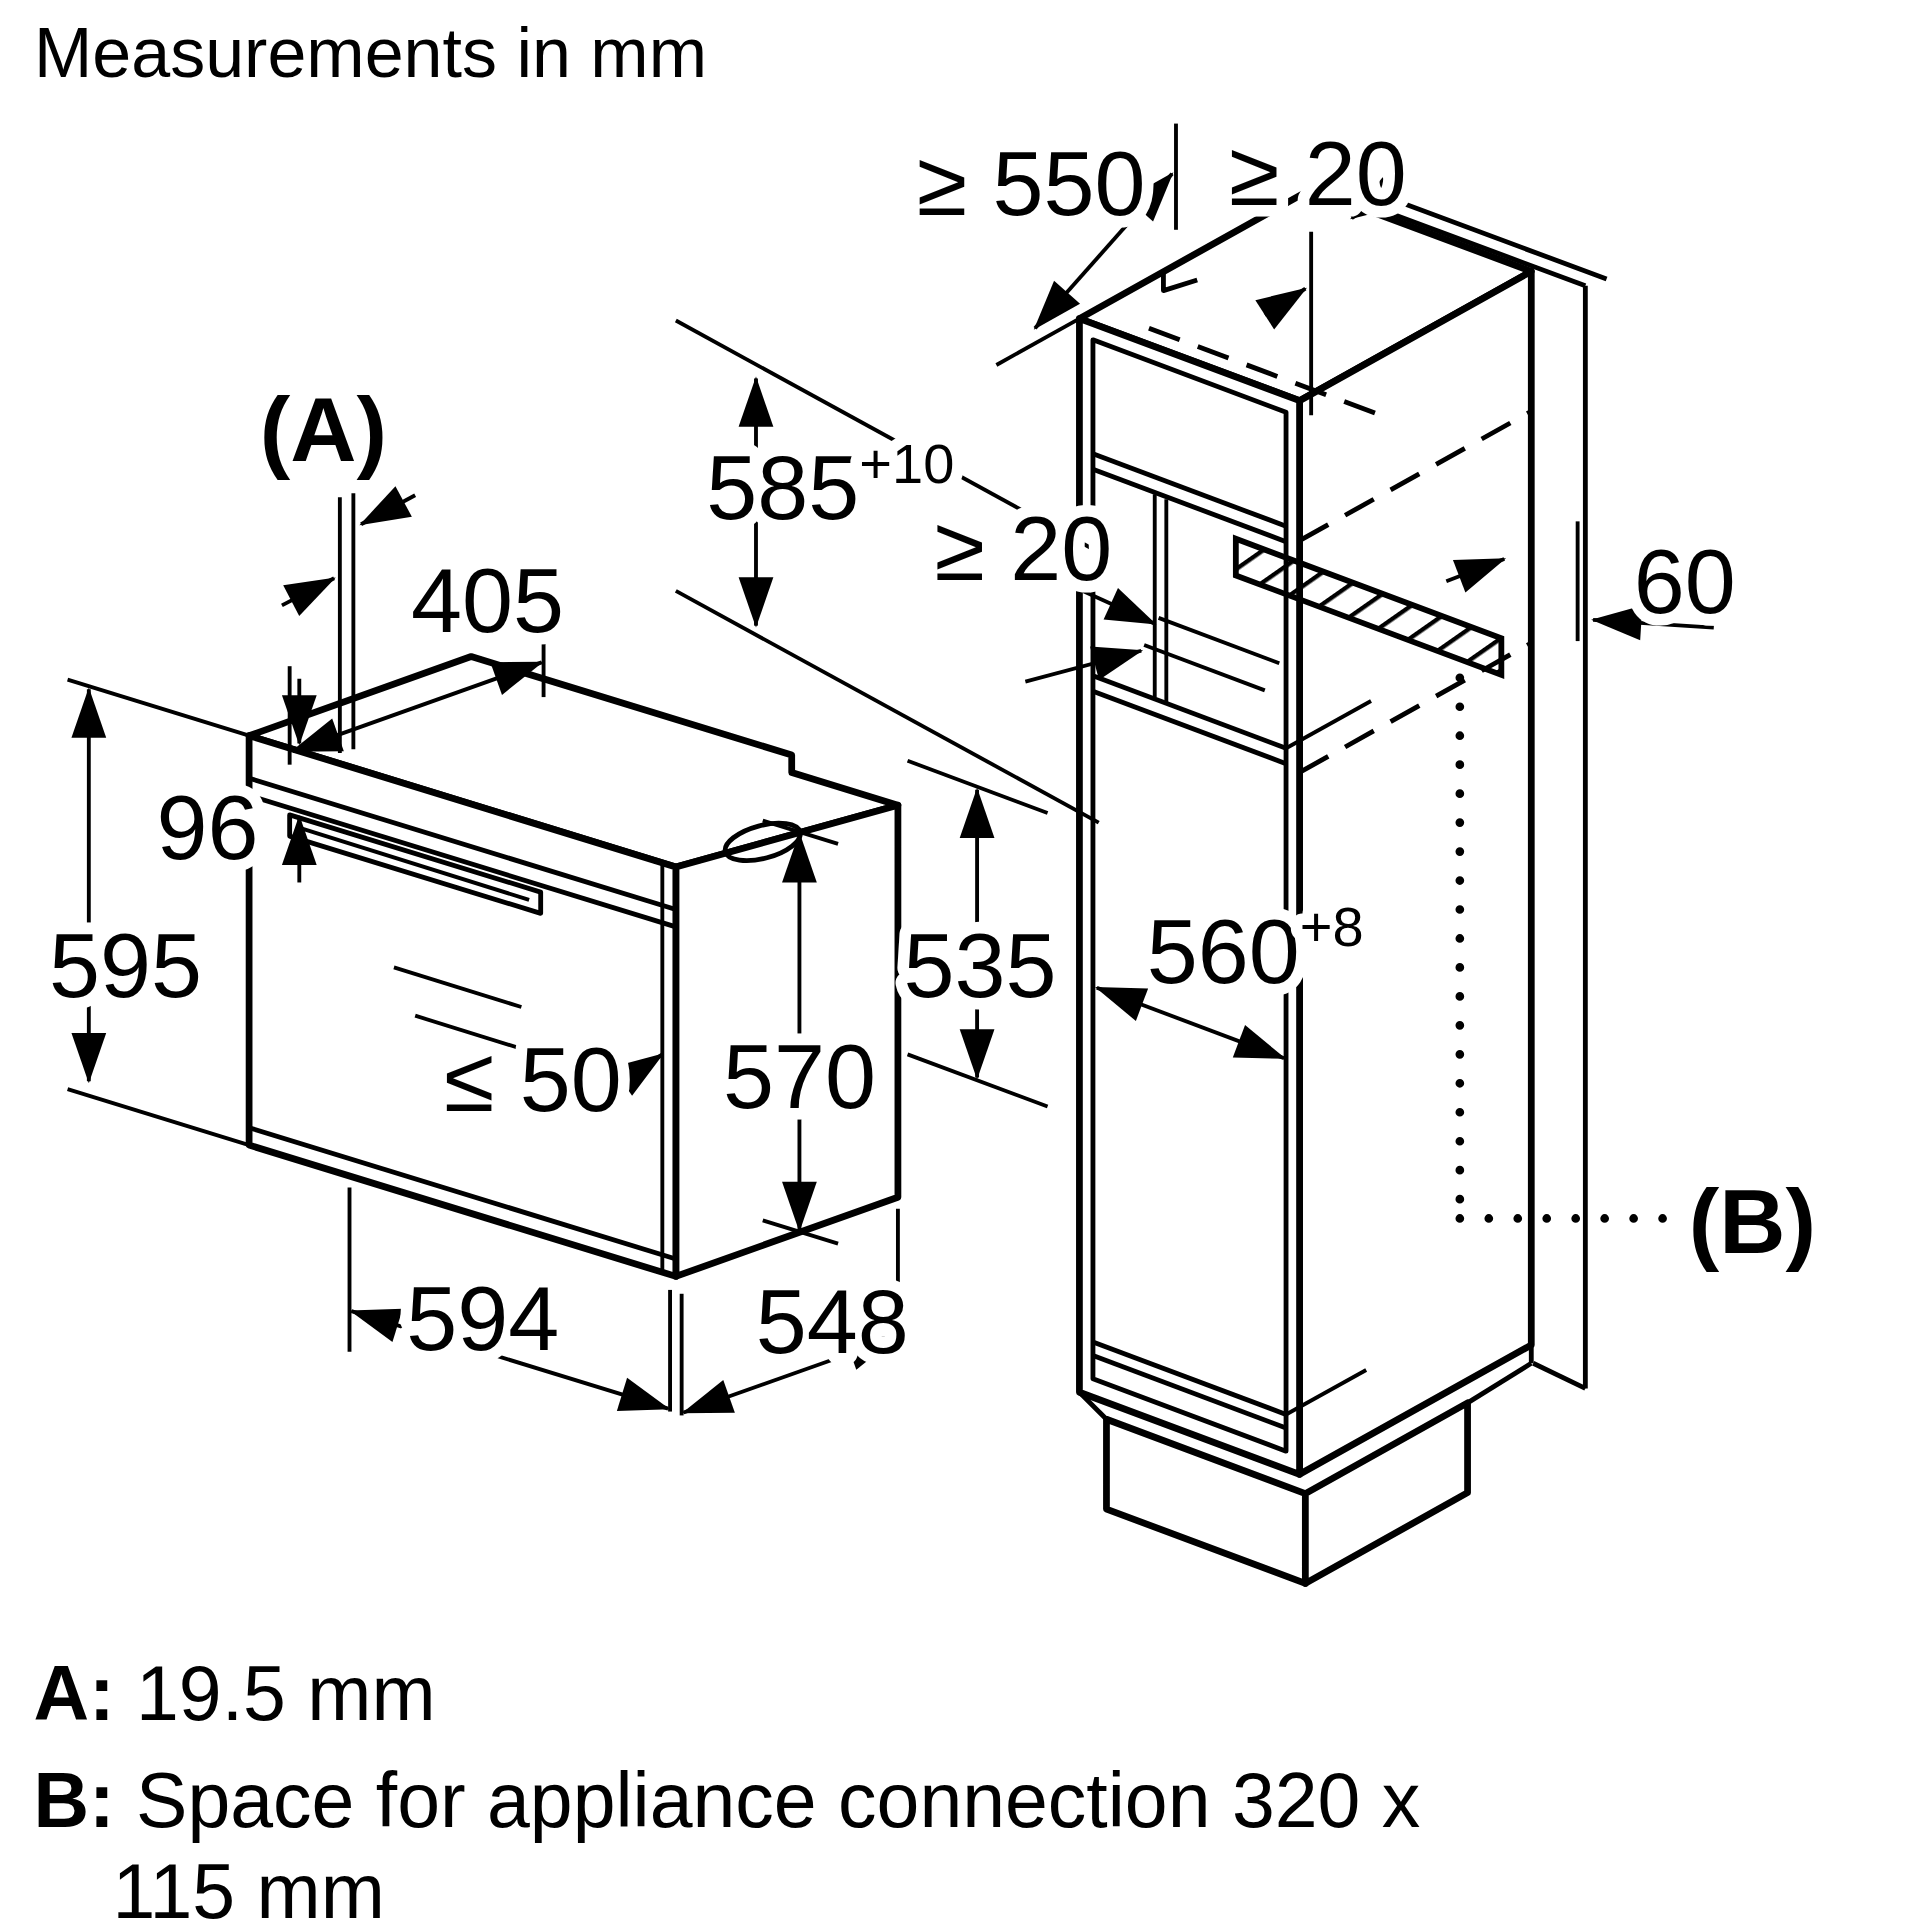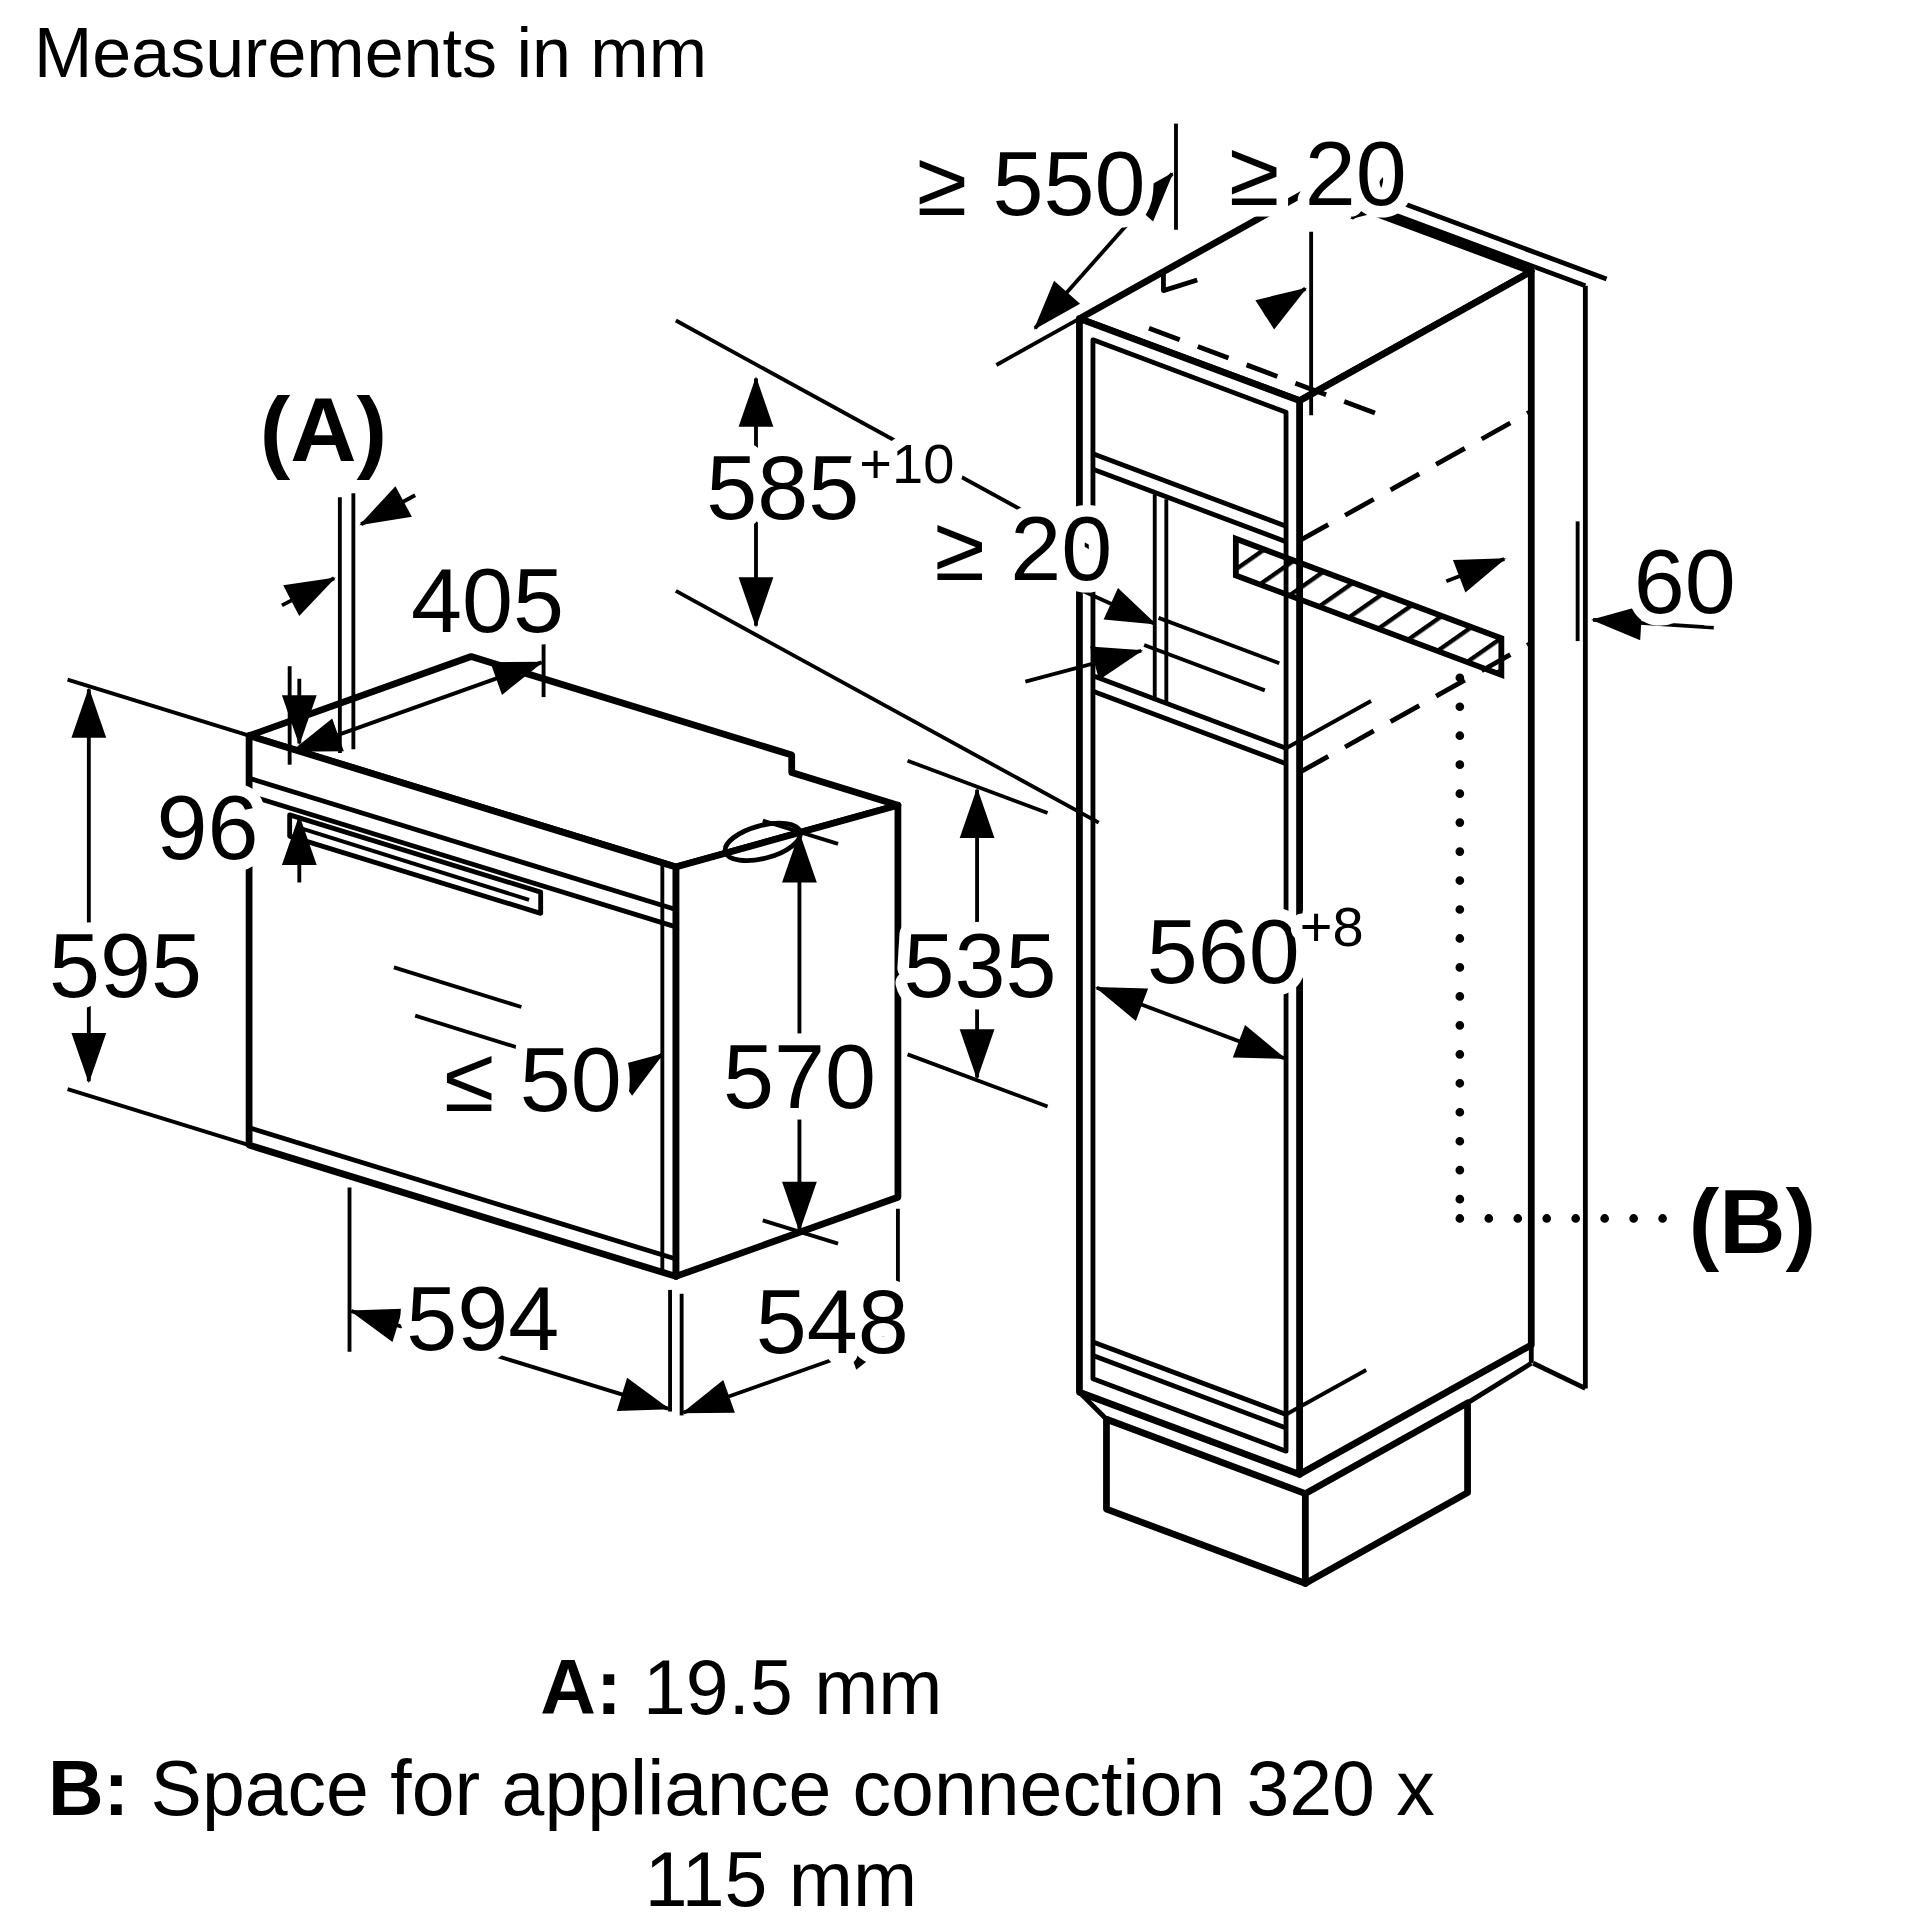--- a/index.html
+++ b/index.html
@@ -27,21 +27,21 @@
   .lbl{
     font-size:95px;text-anchor:middle;
     stroke:#ffffff;stroke-width:24px;paint-order:stroke;stroke-linejoin:round;
   }
   .lbl .sup{font-size:58px;}
   .bold{font-weight:bold;}
   #legend{
     position:absolute;left:17.4px;top:1632px;width:1448px;
     font-size:77px;line-height:1.18;
   }
-  #legend p{margin:10px;padding-left:79px;text-indent:-79px;text-align:center;}
+  #legend p{margin:16px;padding-left:79px;text-indent:-79px;}
   #legend .key{font-weight:bold;}
 </style>
 </head>
 <body>
 
 <div id="title">Measurements in mm</div>
 
 <svg id="diagram" viewBox="0 0 2000 2000">
   <defs>
     <marker id="arr" markerUnits="strokeWidth" markerWidth="14" markerHeight="10" viewBox="0 0 14 10" refX="13" refY="5" orient="auto-start-reverse">

